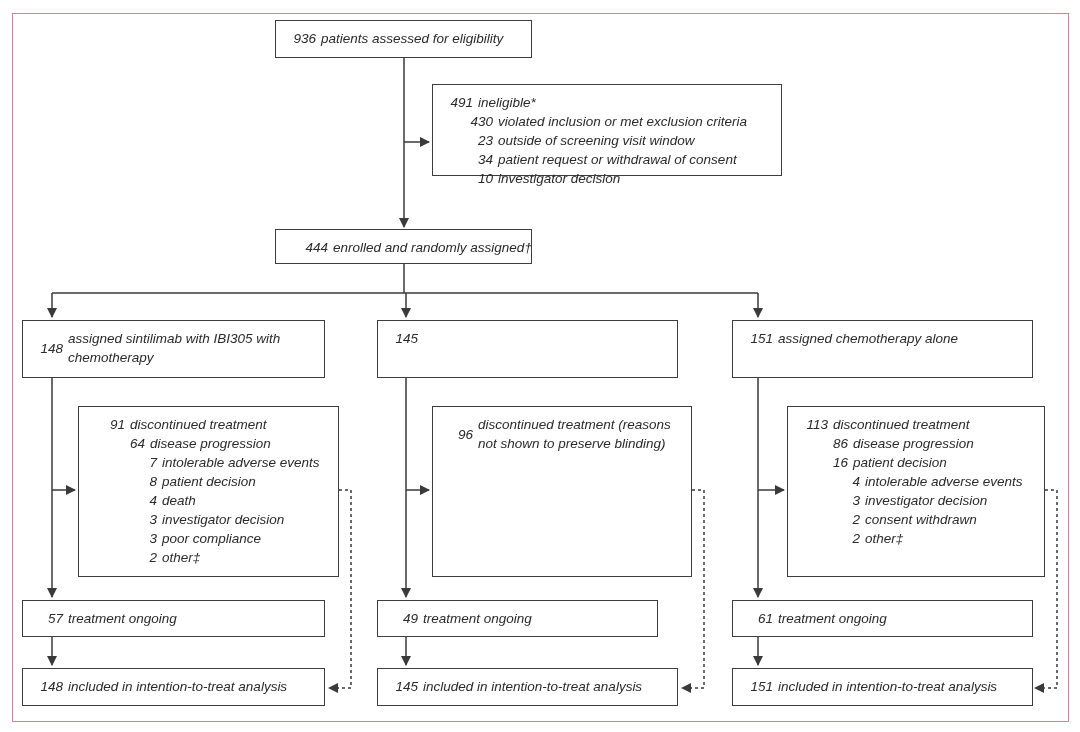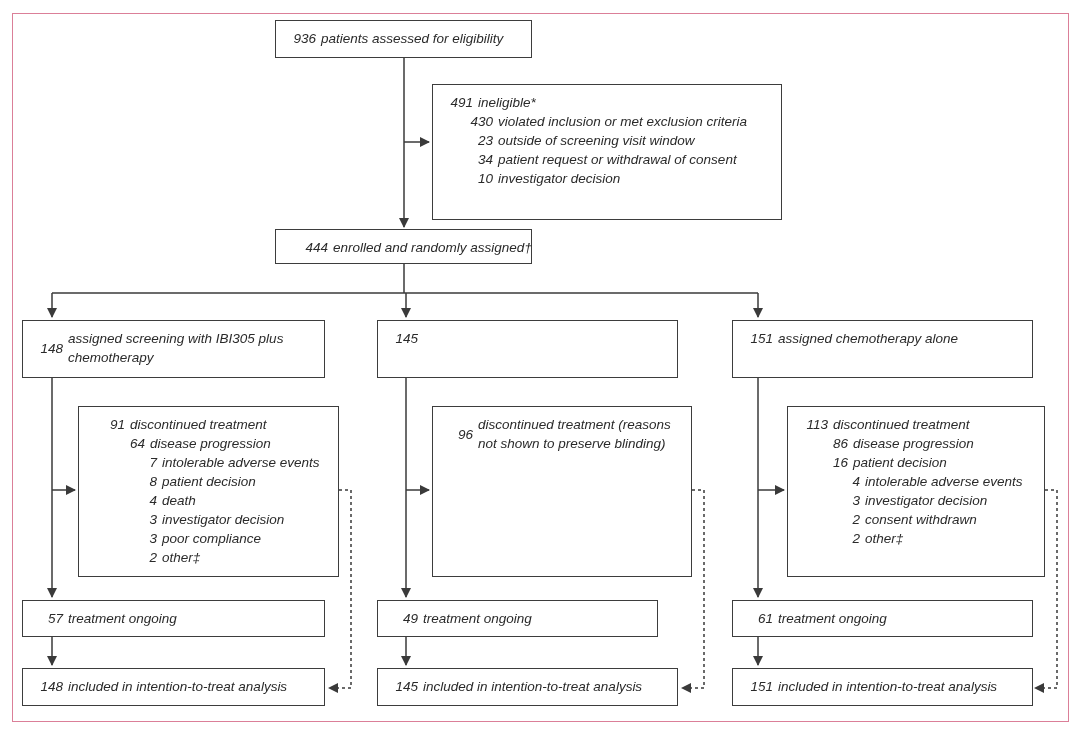--- a/index.html
+++ b/index.html
@@ -29,21 +29,21 @@
   }
   .line{display:flex;align-items:center;line-height:19px;font-style:italic;}
   .num{flex:0 0 26px;text-align:right;white-space:nowrap;}
   .lvl1 .num{flex-basis:46px;}
   .lvl2 .num{flex-basis:58px;}
   .txt{margin-left:5px;}
   .nowrap .txt{white-space:nowrap;}
 
   
   #box-eligibility {left:275px;top:20px; width:257px;height:38px;}
-  #box-ineligible  {left:432px;top:84px; width:350px;height:136px;}
+  #box-ineligible  {left:432px;top:84px; width:350px;height:92px;}
   #box-enrolled    {left:275px;top:229px;width:257px;height:35px;padding-left:26px;}
 
   #box-arm1        {left:22px; top:320px;width:303px;height:58px;}
   #box-arm2        {left:377px;top:320px;width:301px;height:58px;}
   #box-arm3        {left:732px;top:320px;width:301px;height:58px;}
 
   #box-disc1       {left:78px; top:406px;width:261px;height:171px;padding-left:20px;}
   #box-disc2       {left:432px;top:406px;width:260px;height:171px;}
   #box-disc3       {left:787px;top:406px;width:258px;height:171px;}
 
@@ -128,21 +128,21 @@
   <div id="box-enrolled" class="box nowrap">
     <div class="line lvl0">
       <span class="num">444</span>
       <span class="txt">enrolled and randomly assigned†</span>
     </div>
   </div>
 
   <div id="box-arm1" class="box">
     <div class="line lvl0">
       <span class="num">148</span>
-      <span class="txt">assigned screening with IBI305 plus chemotherapy</span>
+      <span class="txt">assigned sintilimab with IBI305 with chemotherapy</span>
     </div>
   </div>
   <div id="box-arm2" class="box">
     <div class="line lvl0">
       <span class="num">145</span>
     </div>
   </div>
   <div id="box-arm3" class="box">
     <div class="line lvl0">
       <span class="num">151</span>

